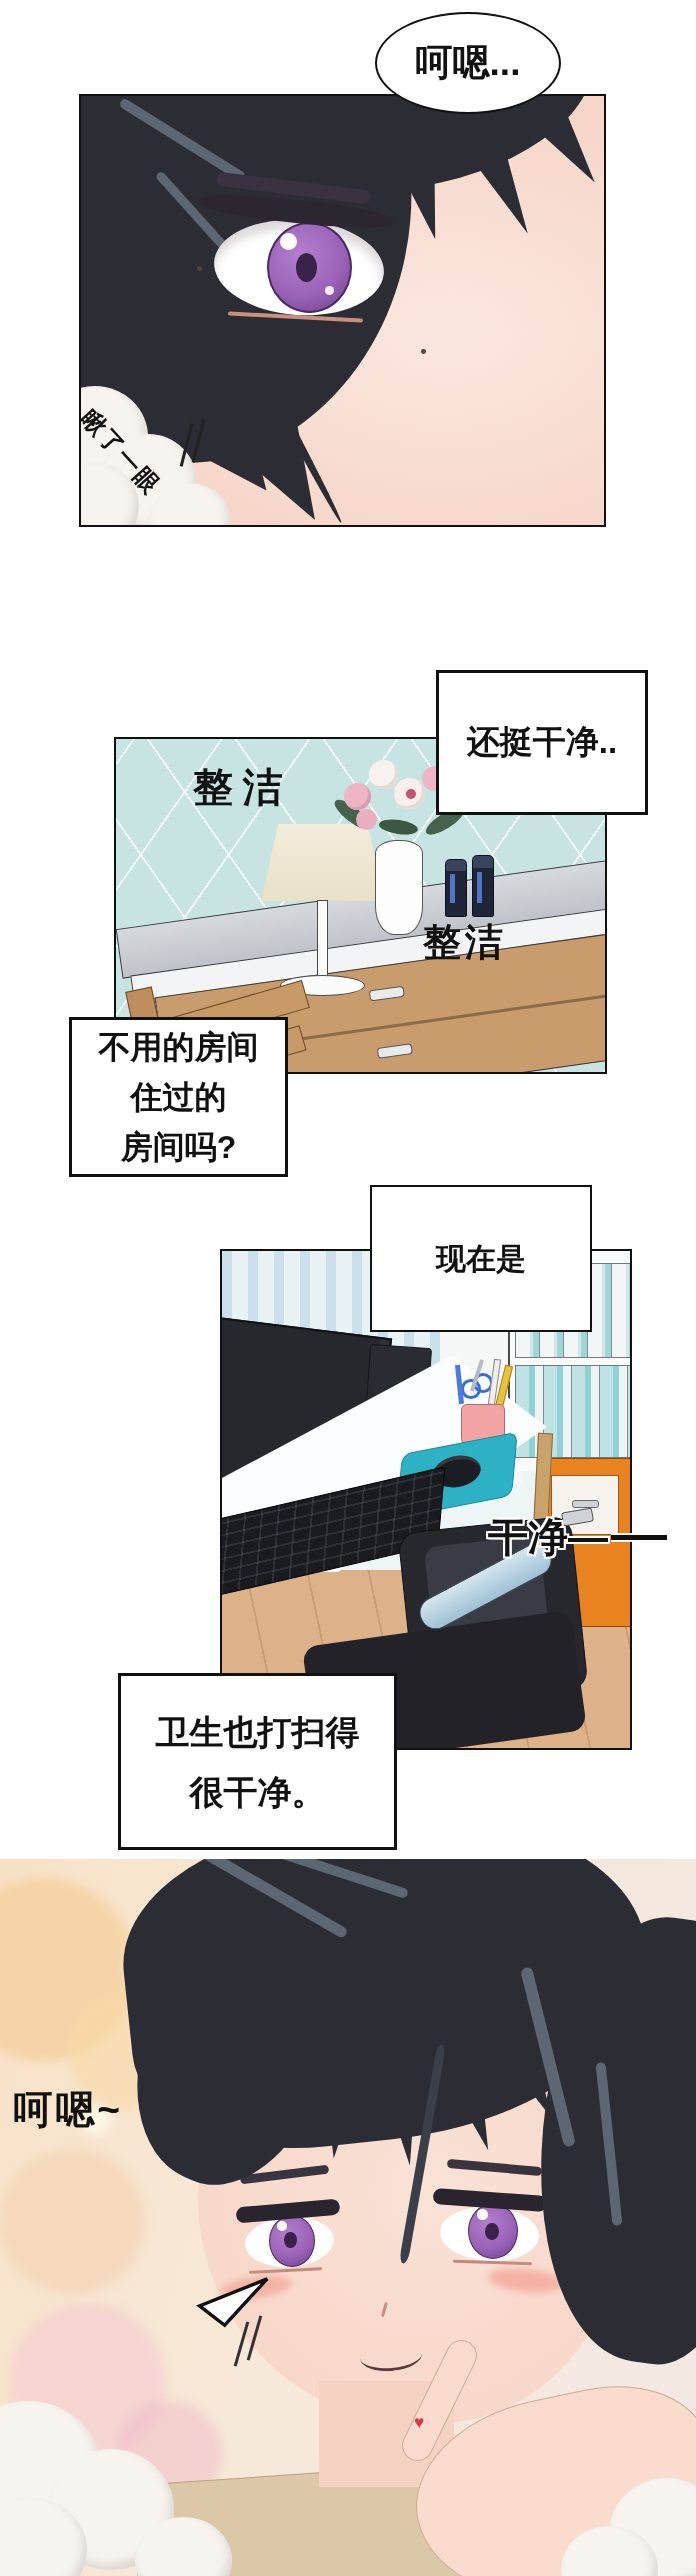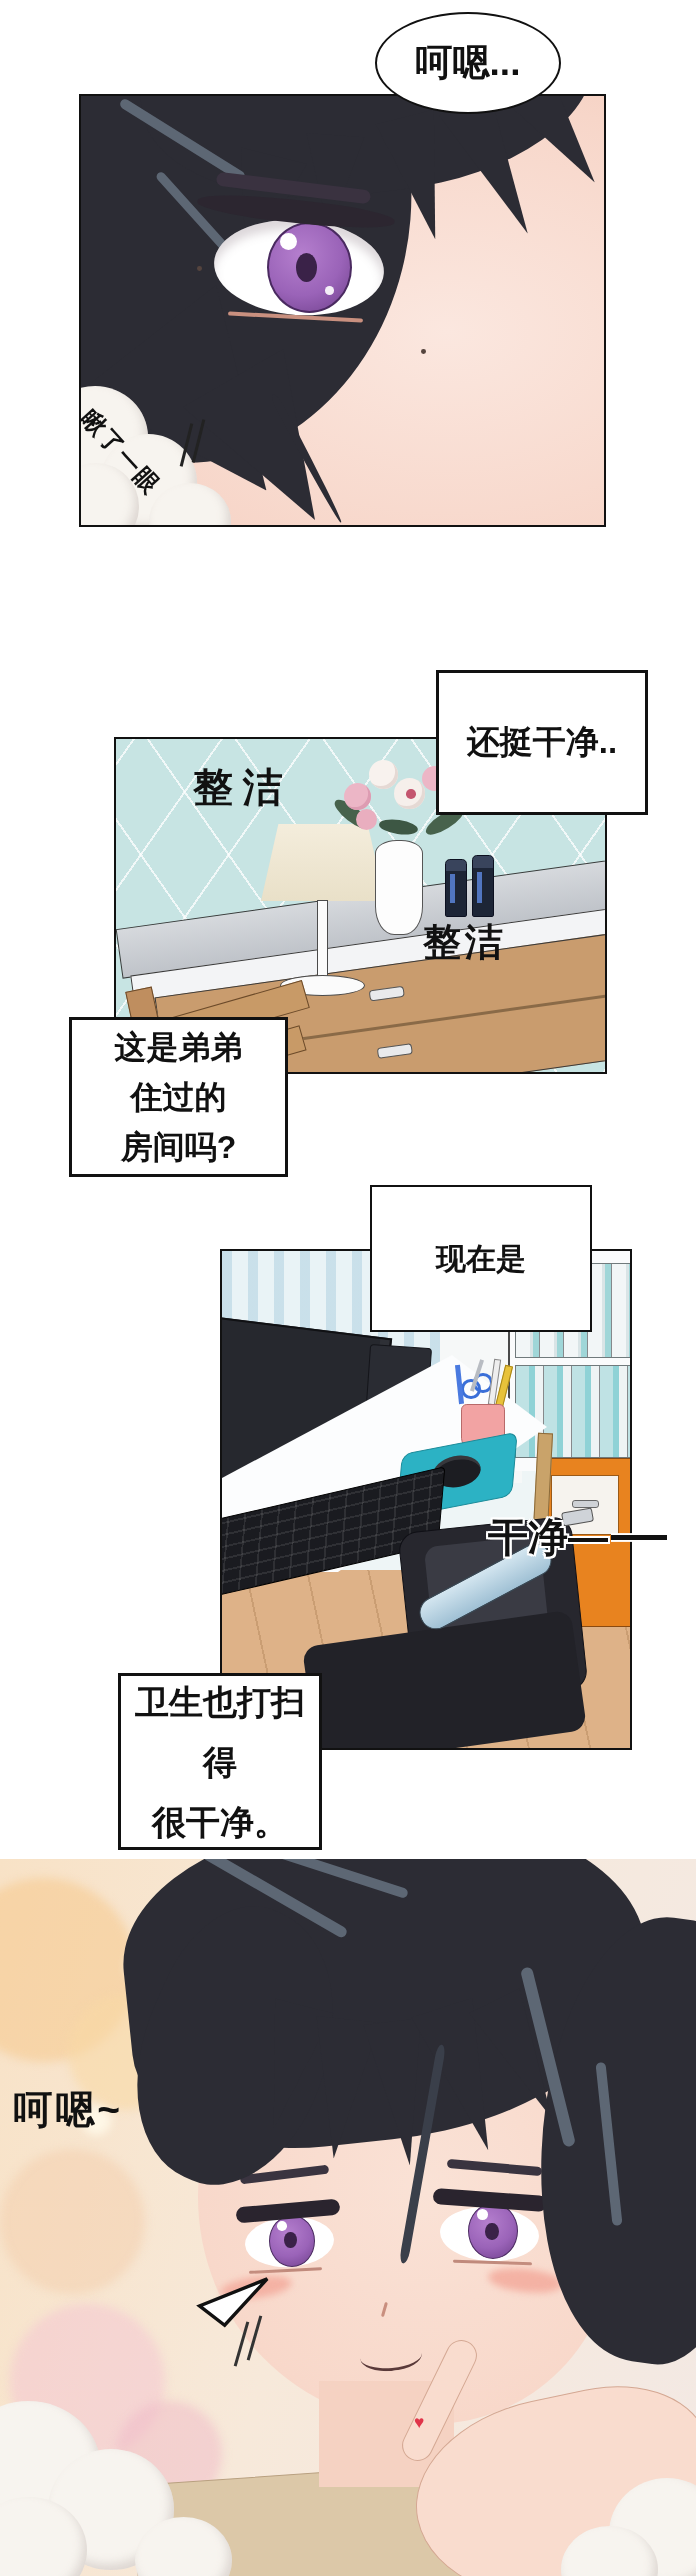--- a/index.html
+++ b/index.html
@@ -113,21 +113,21 @@
 
   <div class="sfx" style="left:77px;top:21px;font-size:40px;letter-spacing:9.7px;">整洁</div>
   <div class="sfx" style="left:307px;top:178px;font-size:38px;letter-spacing:3.9px;">整洁</div>
 </div>
 
 <div class="caption" style="left:436px;top:670px;width:212px;height:145px;font-size:33px;">
   <div>还挺干净..</div>
 </div>
 
 <div class="caption" style="left:69px;top:1017px;width:219px;height:160px;font-size:32px;line-height:50px;">
-  <div>这是弟弟</div>
+  <div>不用的房间</div>
   <div>住过的</div>
   <div>房间吗?</div>
 </div>
 
 <div class="panel" style="left:220px;top:1249px;width:412px;height:501px;background:#eef5f6;">
 
   <div class="shape" style="left:0;top:0;width:227px;height:218px;
               background:repeating-linear-gradient(90deg, rgba(170,205,222,.5) 0 9.7px, transparent 9.7px 26px), #e9f3f6;"></div>
   <div class="shape" style="left:218px;top:0;width:82px;height:232px;background:#f6f8f8;"></div>
 
@@ -183,21 +183,21 @@
 <div class="caption" style="left:370px;top:1185px;width:222px;height:147px;font-size:30px;line-height:48px;border-width:2.9px;">
   <div>现在是</div>
 </div>
 
 <div class="sfx outlined" style="left:488px;top:1510px;font-size:40px;z-index:15;display:flex;align-items:center;">
   <span>干净—</span>
   <span class="shape" style="position:static;display:inline-block;width:56px;height:4.8px;background:#111;margin-left:-3.9px;
                box-shadow:0 -1.9px 0 #fff,0 1.9px 0 #fff,1.9px 0 0 #fff;"></span>
 </div>
 
-<div class="caption" style="left:118px;top:1673px;width:204px;height:177px;font-size:34px;line-height:60px;">
+<div class="caption" style="left:118px;top:1673px;width:279px;height:177px;font-size:34px;line-height:60px;">
   <div>卫生也打扫得</div>
   <div>很干净。</div>
 </div>
 
 <div class="panel" style="left:0;top:1859px;width:696px;height:717px;border:none;
             background:linear-gradient(105deg,#f8e2c6 0%,#f7e9da 45%,#f3e9e4 100%);">
 
   <div class="shape bokeh" style="left:-48px;top:19.3px;width:184px;height:184px;background:rgba(246,200,140,.55);"></div>
   <div class="shape bokeh" style="left:68px;top:135px;width:116px;height:116px;background:rgba(249,216,165,.6);"></div>
   <div class="shape bokeh" style="left:0px;top:290px;width:145px;height:145px;background:rgba(244,206,172,.5);"></div>

